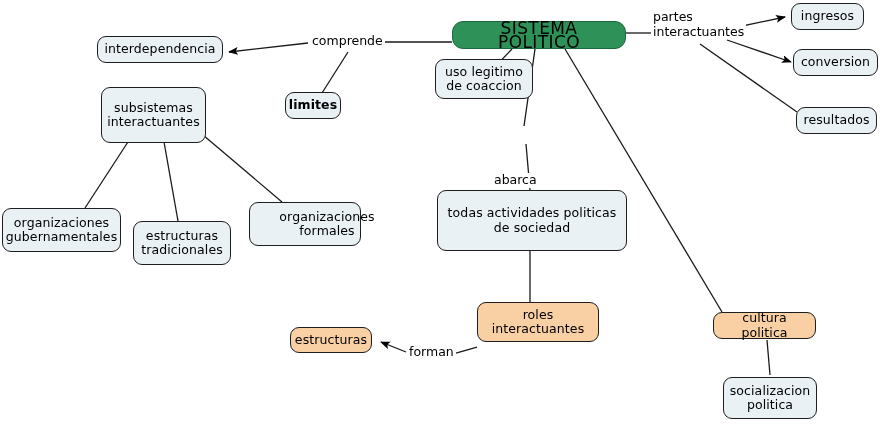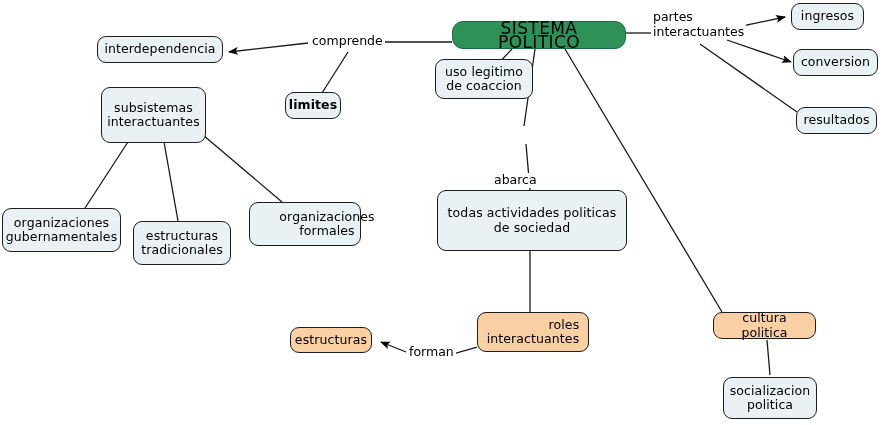--- a/index.html
+++ b/index.html
@@ -128,21 +128,21 @@
 
   <div class="node blue" style="left:249px; top:202px; width:112px; height:44px;padding-left:48px;">organizaciones
 formales</div>
 
   <div class="node blue" style="left:435px; top:59px; width:98px; height:40px;">uso legitimo
 de coaccion</div>
 
   <div class="node blue" style="left:437px; top:190px; width:190px; height:61px;">todas actividades politicas
 de sociedad</div>
 
-  <div class="node orange" style="left:477px; top:312px; width:112px; height:40px;text-align:right;">roles
+  <div class="node orange" style="left:477px; top:302px; width:122px; height:40px;">roles
 interactuantes</div>
 
   <div class="node orange" style="left:290px; top:327px; width:82px; height:26px;">estructuras</div>
 
   <div class="node orange" style="left:713px; top:312px; width:103px; height:27px;">cultura politica</div>
 
   <div class="node blue" style="left:723px; top:377px; width:94px; height:42px;">socializacion
 politica</div>
 
   <div class="node blue" style="left:791px; top:3px; width:73px; height:27px;text-align:right;">ingresos</div>

